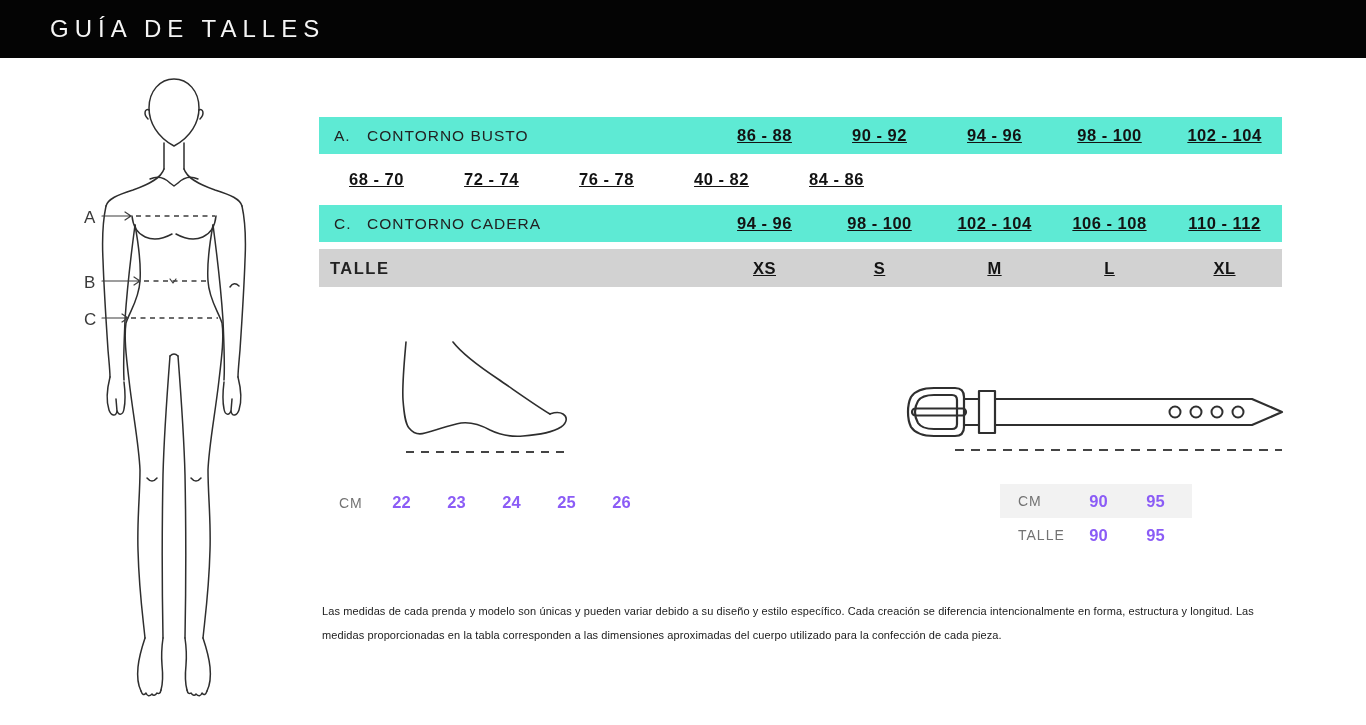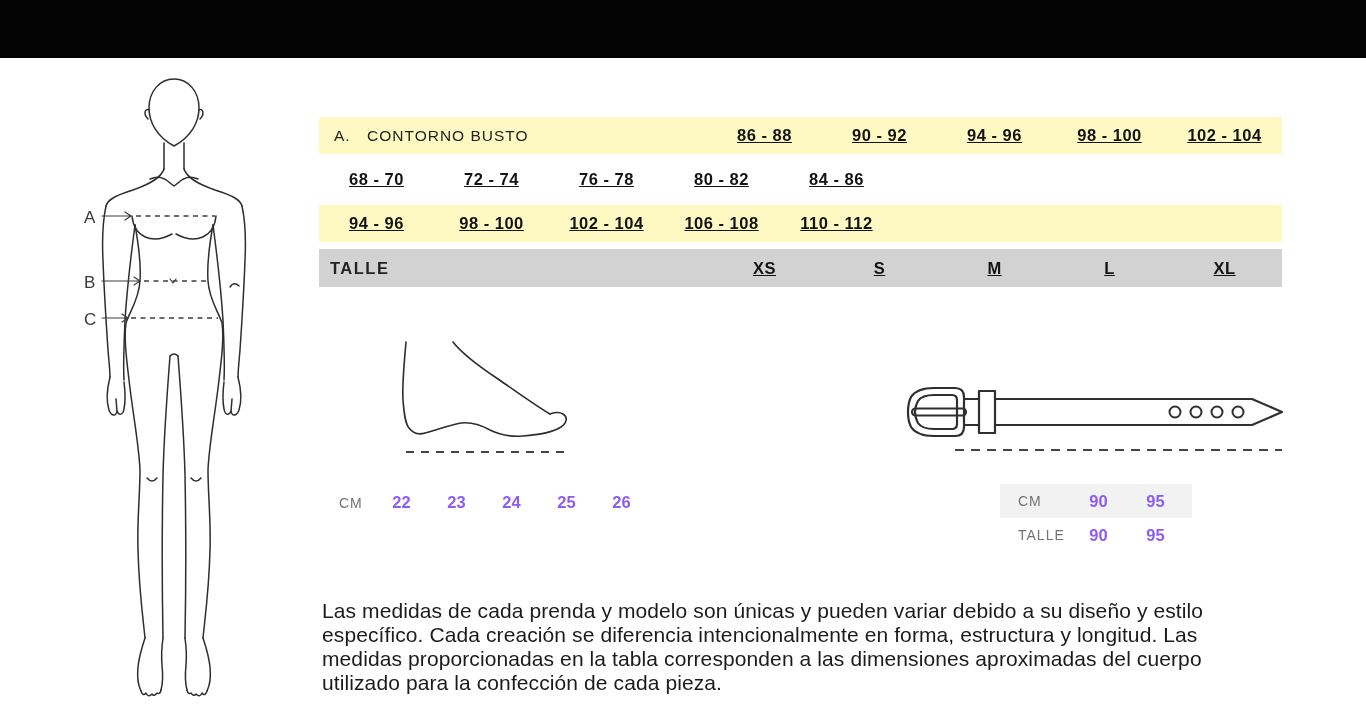--- a/index.html
+++ b/index.html
@@ -30,21 +30,21 @@
 
   
   .figure-svg { position:absolute; left:60px; top:65px; }
 
   
   .size-table { position:absolute; left:319px; top:117px; width:963px; }
   .st-row {
     display:flex; align-items:center;
     height:37px; margin-bottom:7px;
   }
-  .st-row.gray { background:#fef9c3; }
+  .st-row.gray { background:#5eead4; }
   .st-row.talle { background:#d2d2d2; height:38px; margin-bottom:0; }
   .st-label {
     width:388px; padding-left:15px;
     font-size:15.5px; letter-spacing:1px; color:#222222;
     white-space:nowrap;
   }
   .st-letter { display:inline-block; width:33px; }
   .st-val {
     width:115px; text-align:center;
     font-weight:700; font-size:16.5px; color:#131313;
@@ -70,33 +70,34 @@
   
   .belt-svg { position:absolute; left:900px; top:380px; }
   .belt-table { position:absolute; left:1000px; top:484px; width:192px; }
   .belt-table .mini-row { height:34px; }
   .belt-table .mini-label { width:70px; padding-left:18px; }
   .belt-table .mini-val { width:57px;text-align:center; }
 
   
   .footnote {
     position:absolute; left:322px; top:599px; width:940px;
-    font-size:21px; line-height:24px; color:#1b1b1b; letter-spacing:0.1px;
+    font-size:11px; line-height:24px; color:#1b1b1b; letter-spacing:0.1px;
   }
 
   
   svg text.fig-label {
     font-family:"Liberation Sans", sans-serif;
     font-size:17px; font-weight:300; fill:#3a3a3a; letter-spacing:1px;
   }
 </style>
 </head>
 <body>
 
 <div class="header">
+  <div class="header-title">GUÍA DE TALLES</div>
 </div>
 
 <svg class="figure-svg" width="250" height="640" viewBox="0 0 250 640">
   <g fill="none" stroke="#2e2e2e" stroke-width="1.5" stroke-linecap="round" stroke-linejoin="round">
 
     <path d="M 114,14 C 128,14 139,26 139,43 C 139,57 131,72 114,81 C 97,72 89,57 89,43 C 89,26 100,14 114,14 Z"></path>
     <path d="M 89,45 C 85,43 83,49 88,54"></path>
     <path d="M 139,45 C 143,43 145,49 140,54"></path>
 
     <path d="M 104,78 L 104,104"></path>
@@ -171,25 +172,28 @@
     <div class="st-val">90 - 92</div>
     <div class="st-val">94 - 96</div>
     <div class="st-val">98 - 100</div>
     <div class="st-val">102 - 104</div>
   </div>
 
   <div class="st-row">
     <div class="st-val">68 - 70</div>
     <div class="st-val">72 - 74</div>
     <div class="st-val">76 - 78</div>
-    <div class="st-val">80 - 82</div>
+    <div class="st-val">40 - 82</div>
     <div class="st-val">84 - 86</div>
   </div>
 
   <div class="st-row gray">
+    <div class="st-label">
+      <span class="st-letter">C.</span><span>CONTORNO CADERA</span>
+    </div>
     <div class="st-val">94 - 96</div>
     <div class="st-val">98 - 100</div>
     <div class="st-val">102 - 104</div>
     <div class="st-val">106 - 108</div>
     <div class="st-val">110 - 112</div>
   </div>
 
   <div class="st-row talle">
     <div class="st-label">TALLE</div>
     <div class="st-val">XS</div>

